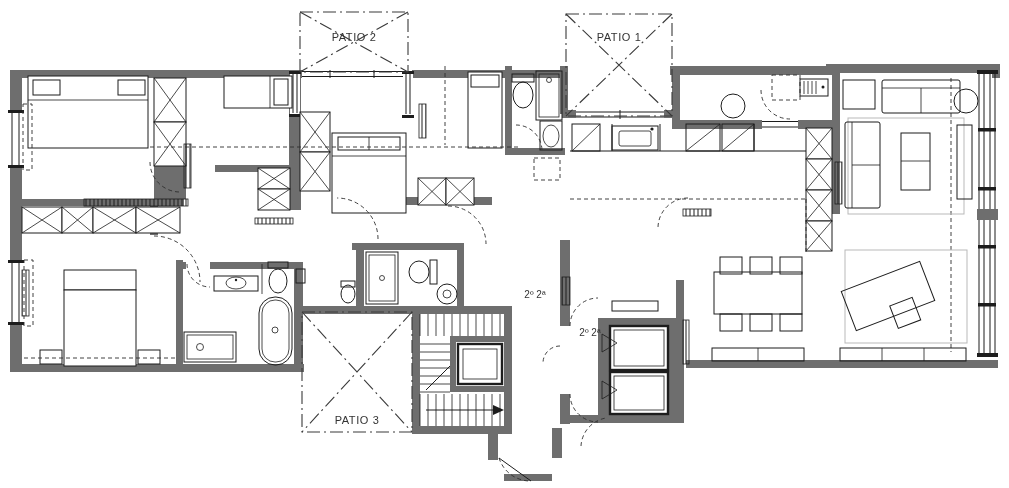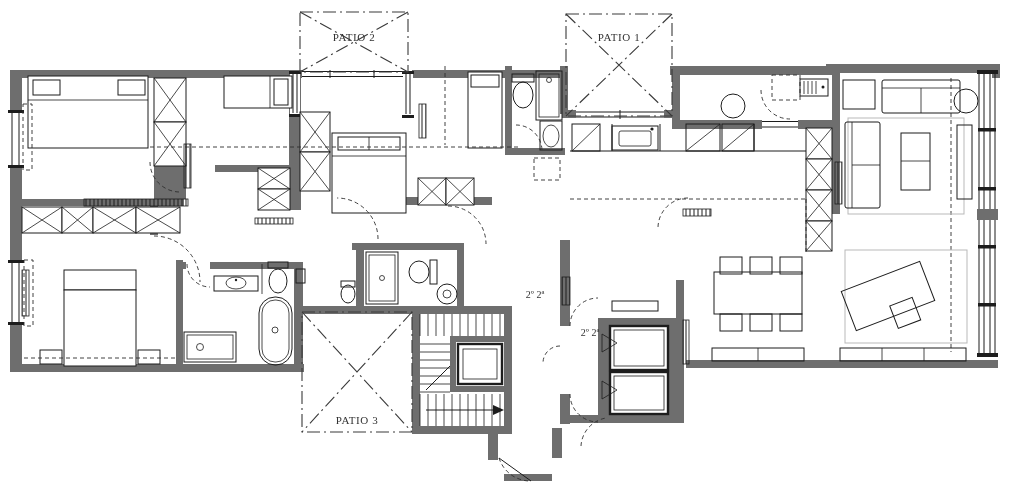--- a/index.html
+++ b/index.html
@@ -1,16 +1,16 @@
 <!DOCTYPE html>
 <html><head>
 <meta charset="utf-8">
 <style>
   html,body{margin:0;padding:0;background:#ffffff}
-  .canvas{position:relative;width:1009px;height:488px;background:#fff;font-family:Liberation Serif, serif;overflow:hidden}
+  .canvas{position:relative;width:1009px;height:488px;background:#fff;font-family:Liberation Sans, sans-serif;overflow:hidden}
   svg{display:block}
   .wall{fill:#6e6e6e;stroke:none}
   .ln{fill:none;stroke:#1d1d1d;stroke-width:1}
   .lnh{fill:none;stroke:#1d1d1d;stroke-width:.8}
   .wfill{fill:#fff;stroke:#1d1d1d;stroke-width:1}
   .wfill2{fill:#fff;stroke:#1d1d1d;stroke-width:2.4}
   .white{fill:#fff;stroke:none}
   .blk{fill:#1d1d1d;stroke:none}
   .lt{fill:none;stroke:#b9b9b9;stroke-width:1}
   .dash{fill:none;stroke:#2e2e2e;stroke-width:.9;stroke-dasharray:4 3}

